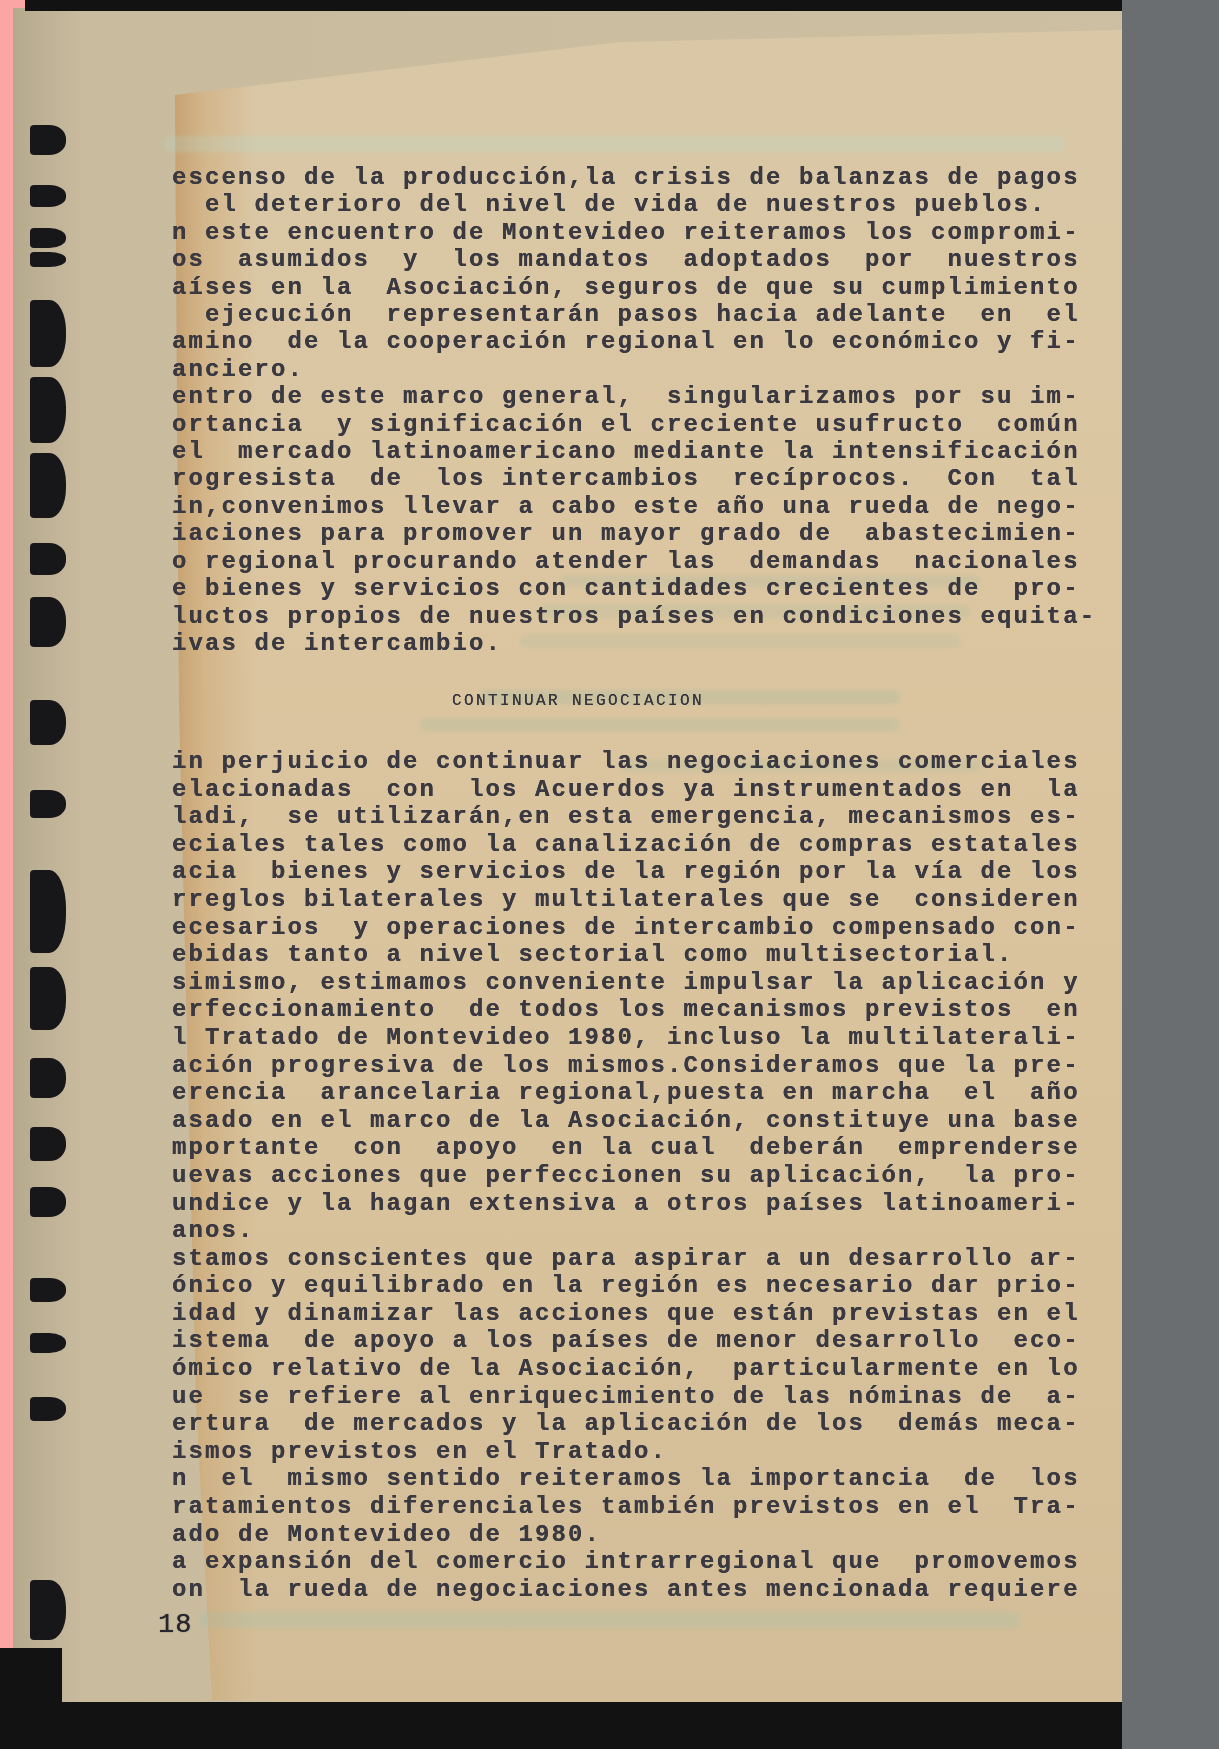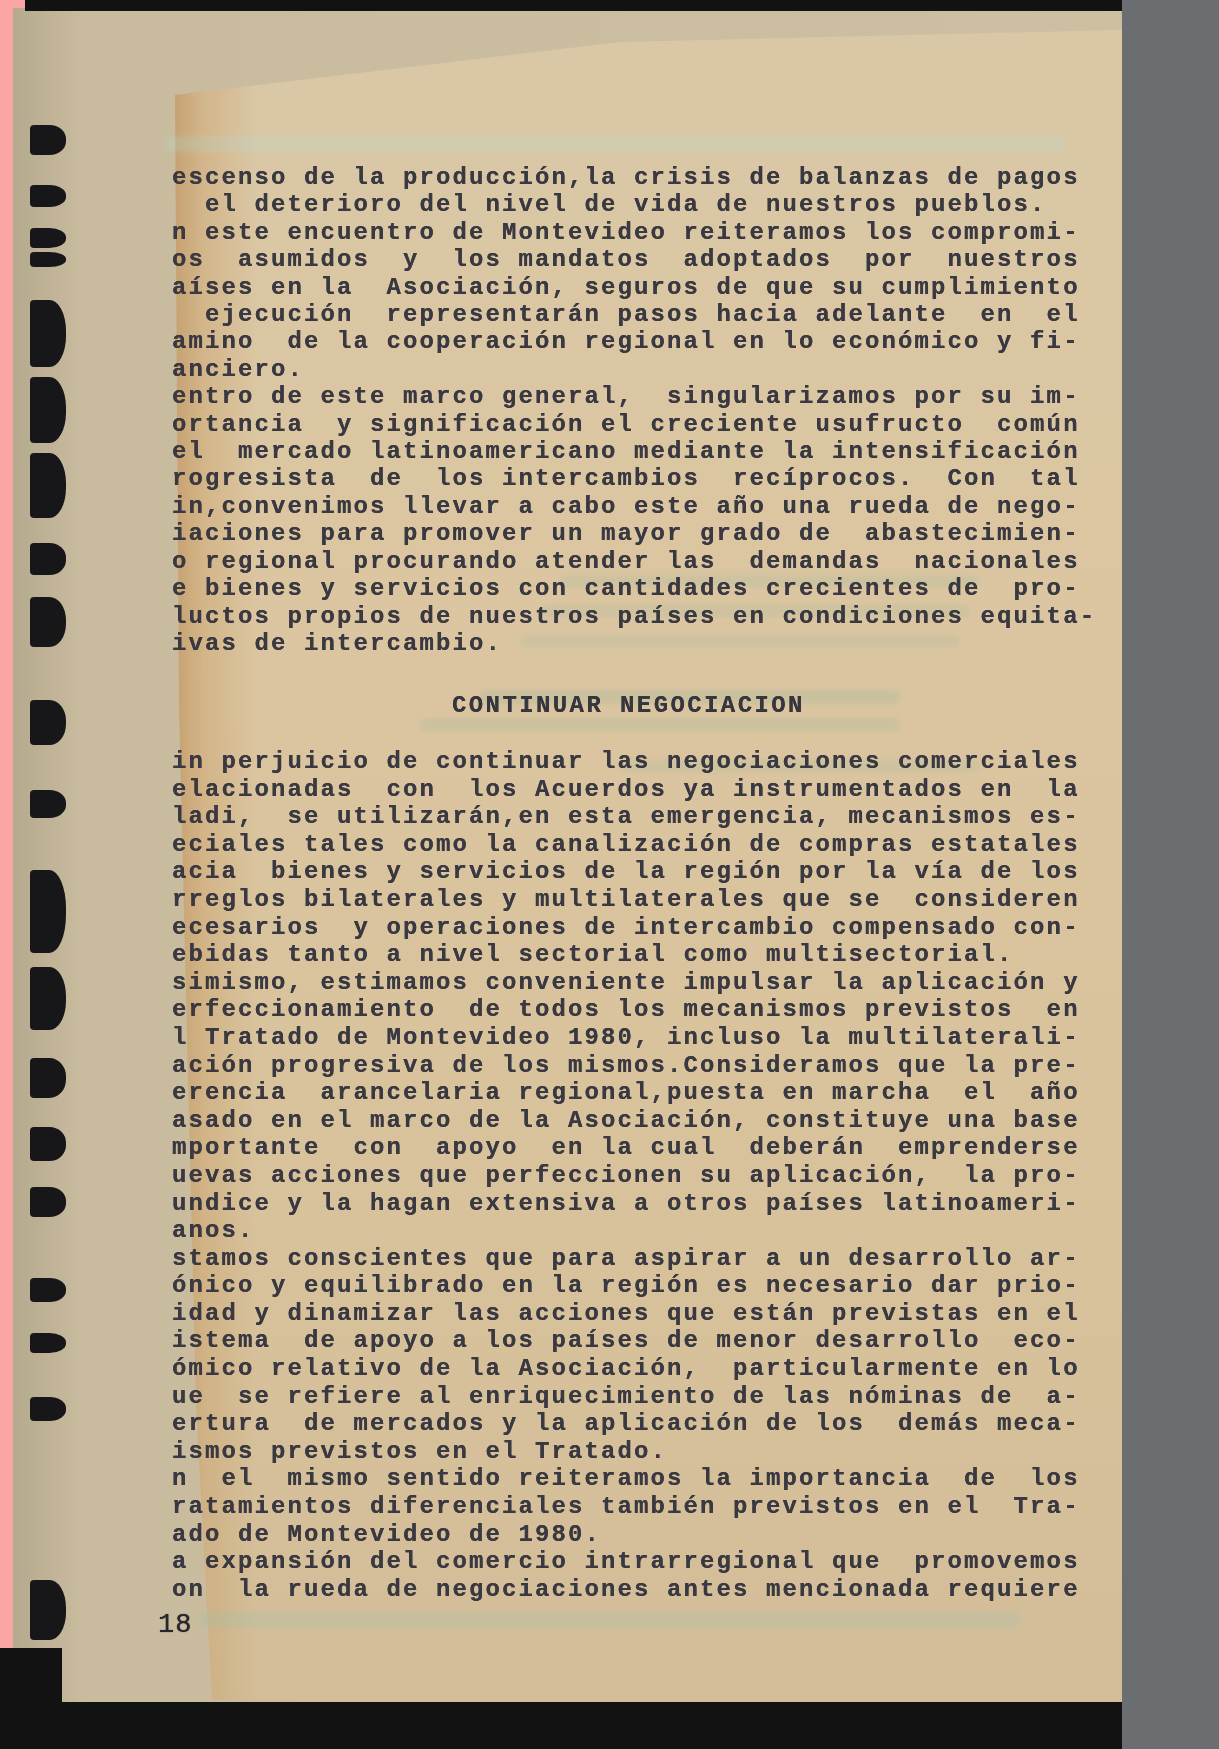--- a/index.html
+++ b/index.html
@@ -20,21 +20,21 @@
               background:linear-gradient(90deg,rgba(150,100,60,0) 0,rgba(146,96,56,.28) 55%,rgba(150,100,60,.05) 100%);}
   #right-cut{position:absolute;left:1139px;top:0;width:8px;height:1707px;background:rgba(118,82,52,.40);}
   .band{position:absolute;z-index:4;filter:blur(2px);border-radius:6px;}
   pre.typed{position:absolute;margin:0;z-index:5;white-space:pre;
             font-family:"Liberation Mono",monospace;font-weight:700;
             font-size:24px;letter-spacing:2.1px;color:#3a3941;
             text-shadow:0 0 .6px #3a3941;}
   #para1{left:172px;top:164px;line-height:27.4px;}
   #para2{left:172px;top:748px;line-height:27.6px;}
   #heading{position:absolute;left:452px;top:692px;margin:0;z-index:5;
-           font-family:"Liberation Mono",monospace;font-weight:700;font-size:24px;
+           font-family:"Liberation Mono",monospace;font-weight:400;font-size:16px;
            letter-spacing:2.4px;color:#37363e;text-shadow:0 0 .6px #37363e;}
   #page-num{position:absolute;left:158px;top:1610px;z-index:5;
             font-family:"Liberation Mono",monospace;font-weight:400;font-size:27px;
             letter-spacing:1px;color:#26262c;text-shadow:0 0 1px #26262c;}
   .blackbar{position:absolute;background:#121212;z-index:6;}
   #bar-top{left:25px;top:0;width:1194px;height:11px;}
   #blob-top-right{left:1138px;top:2px;width:78px;height:29px;border-radius:2px;}
   #bar-bottom{left:0;top:1702px;width:1205px;height:47px;}
   #corner-bottom-left{left:0;top:1648px;width:62px;height:101px;}
   #right-strip{position:absolute;left:1205px;top:0;width:14px;height:1749px;background:#9a9da0;z-index:5;}

